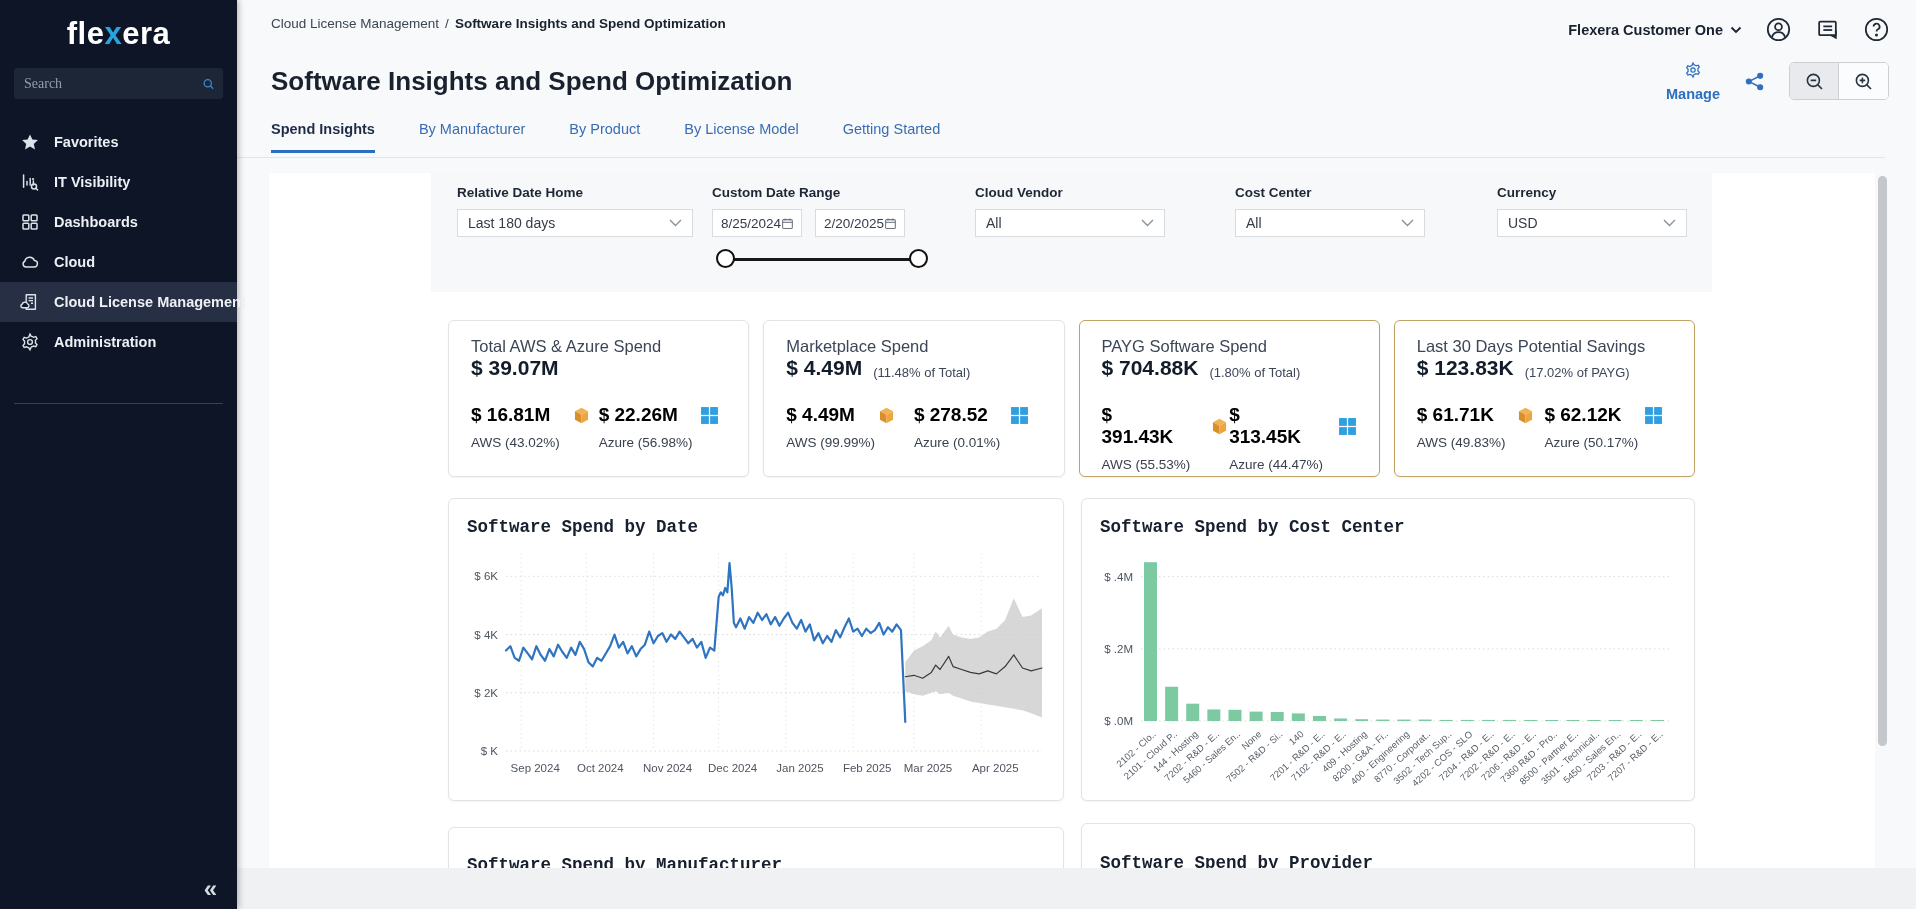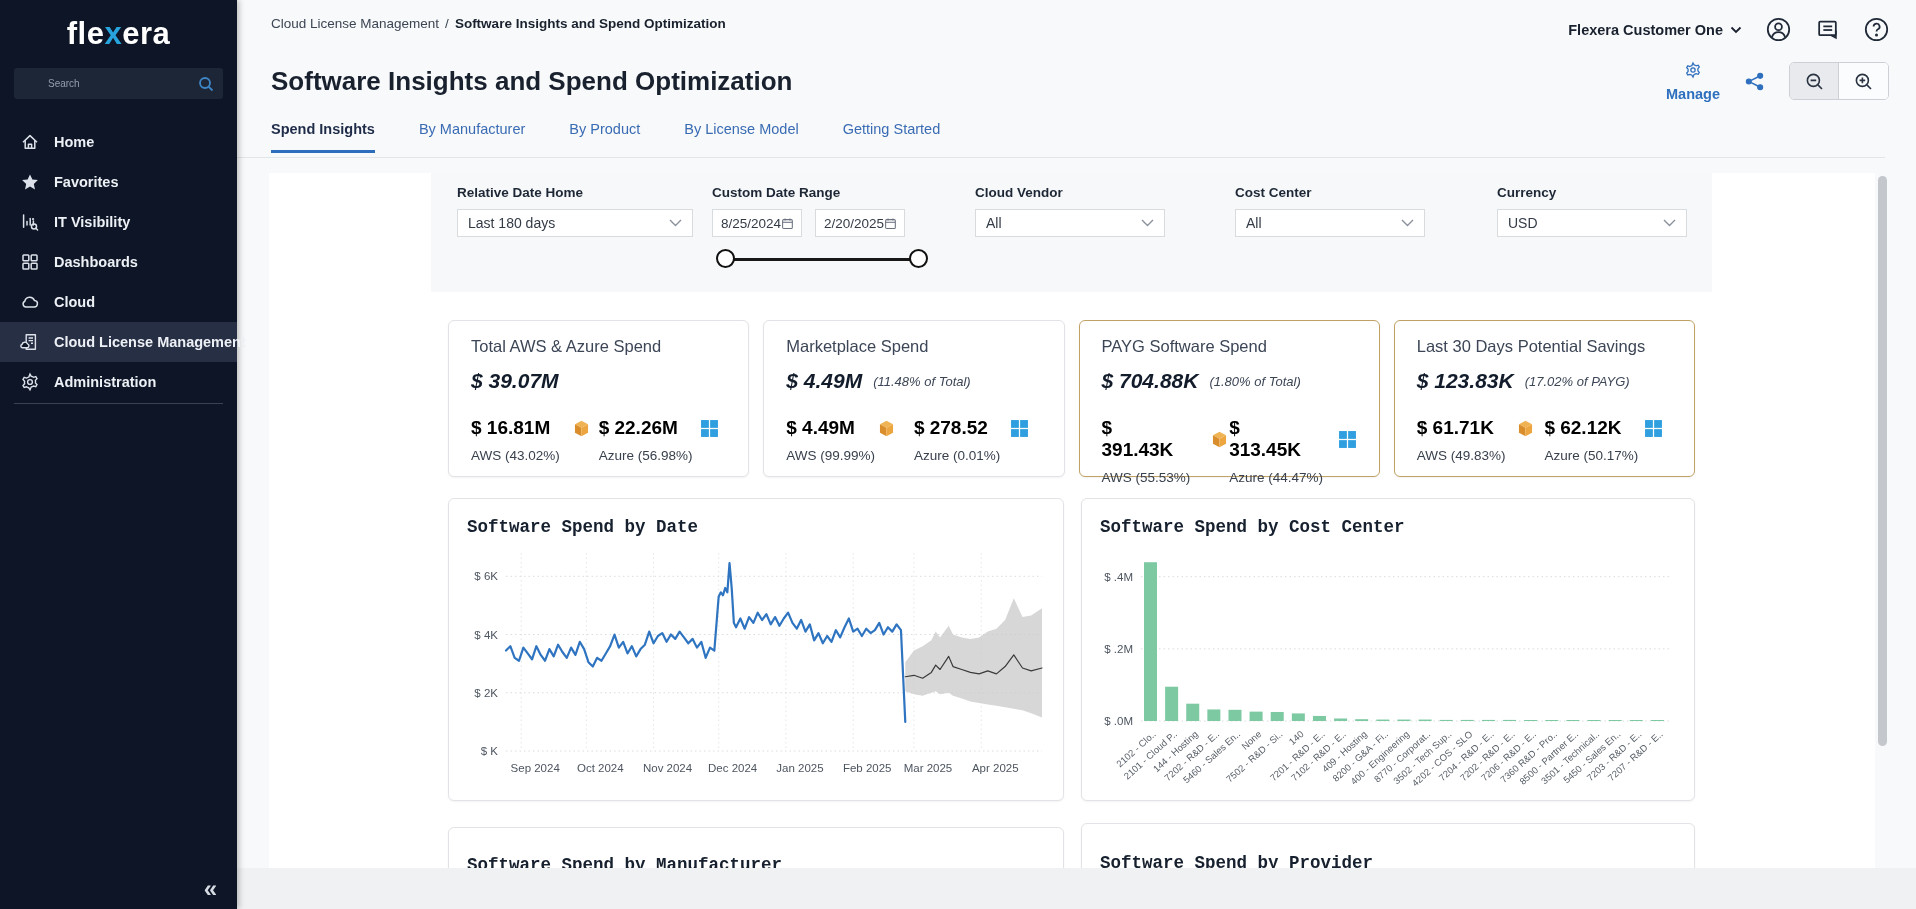--- a/index.html
+++ b/index.html
@@ -5,21 +5,21 @@
   * { margin:0; padding:0; box-sizing:border-box; }
   html,body { width:1916px; height:909px; }
   body { font-family:"Liberation Sans", sans-serif; }
   .app { position:relative; width:1916px; height:909px; background:#f8f9fa; overflow:hidden; }
 
   
   .sidebar { position:absolute; left:0; top:0; width:237px; height:909px; background:#0d1526; z-index:5; box-shadow:2px 0 6px rgba(0,0,0,.25); }
   .logo { text-align:center; padding-top:16px; font-size:31px; font-weight:700; color:#ffffff; letter-spacing:.5px; }
   .logo .logo-x { color:#27a3dd; }
   .search-box { position:absolute; left:14px; top:68px; width:209px; height:31px; background:#1d2637; border-radius:3px; display:flex; align-items:center; padding:0 8px 0 10px; }
-  .search-box input { flex:1; background:transparent; border:none; outline:none; color:#c7cdd8; font-size:10px; font-family:Liberation Sans, sans-serif;margin-left:24px; }
+  .search-box input { flex:1; background:transparent; border:none; outline:none; color:#c7cdd8; font-size:14px; font-family:Liberation Serif, serif; }
   .search-box input::placeholder { color:#939dae; }
   .nav { position:absolute; left:0; top:122px; width:237px; }
   .nav-item { height:40px; display:flex; align-items:center; gap:14px; padding-left:20px; cursor:pointer; }
   .nav-item.active { background:#272f44; }
   .nav-item .nav-label { color:#edf0f5; font-size:14.5px; font-weight:600; white-space:nowrap; }
   .nav-divider { position:absolute; left:14px; top:403px; width:209px; height:1px; background:#394153; }
   .collapse-btn { position:absolute; right:20px; bottom:6px; background:transparent; border:none; color:#d6dae2; font-size:24px; font-weight:700; cursor:pointer; font-family:"Liberation Sans", sans-serif; }
 
   
   .main { position:absolute; left:237px; top:0; width:1679px; height:909px; }
@@ -57,21 +57,21 @@
   .slider { position:absolute; left:285px; top:76px; width:212px; height:20px; }
   .slider .track { position:absolute; left:8px; right:8px; top:9px; height:3px; background:#181818; }
   .slider .handle { position:absolute; top:0; width:19px; height:19px; border-radius:50%; background:#fff; border:2.5px solid #111; cursor:pointer; }
   .slider .h-left { left:0; } .slider .h-right { right:0; }
 
   
   .kpi-row { position:absolute; left:179px; top:147px; width:1247px; display:flex; gap:14px; }
   .kpi-card { flex:1; height:157px; background:#fff; border:1px solid #e1e3e7; border-radius:6px; padding:16px 22px; box-shadow:0 1px 2px rgba(20,28,40,.05); }
   .kpi-card.highlight { border-color:#c2a264; }
   .kpi-title { font-size:16.5px; color:#3c4656; }
-  .kpi-value-row { margin-top:13px; display:flex; align-items:center;font-style:italic; }
+  .kpi-value-row { margin-top:0; display:flex; align-items:flex-end; }
   .kpi-value { font-size:21px; font-weight:700; color:#121c2b; }
   .kpi-note { font-size:13px; color:#3c4656; margin-left:11px; }
   .kpi-sub { margin-top:24px; display:flex; }
   .kpi-col { flex:1; }
   .kpi-amt-row { display:flex; align-items:center; gap:22px; }
   .kpi-amt { font-size:19px; font-weight:700; color:#000000; }
   .kpi-sub-label { margin-top:9px; font-size:13.5px; color:#39414e; }
 
   
   .charts-row { position:absolute; left:179px; top:325px; display:flex; gap:17px; }
@@ -98,30 +98,20 @@
 
     <div class="search-box">
       <input placeholder="Search" style="">
       <svg width="18" height="18" viewBox="0 0 18 18" fill="none" stroke="#3f86c6" stroke-width="1.8">
           <circle cx="8" cy="8" r="5"></circle>
           <line x1="11.8" y1="11.8" x2="15.5" y2="15.5"></line>
         </svg>
     </div>
 
     <nav class="nav" id="nav">
-        <div class="nav-item">
-          <span style="display:flex">
-            <svg width="20" height="20" viewBox="0 0 20 20" fill="none" stroke="#dde2ea" stroke-width="1.5" stroke-linejoin="round">
-              <path d="M3 10.2 L10 3.6 L17 10.2"></path>
-              <path d="M5.2 8.3 V16.3 H14.8 V8.3"></path>
-              <path d="M8.4 16.3 V12.3 H11.6 V16.3"></path>
-            </svg>
-          </span>
-          <span class="nav-label">Home</span>
-        </div>
         <div class="nav-item">
           <span style="display:flex">
             <svg width="20" height="20" viewBox="0 0 20 20">
               <polygon fill="#dde2ea" points="10,2.4 12.4,7.5 17.9,8.1 13.8,11.9 15,17.4 10,14.5 5,17.4 6.2,11.9 2.1,8.1 7.6,7.5"></polygon>
             </svg>
           </span>
           <span class="nav-label">Favorites</span>
         </div>
         <div class="nav-item">
           <span style="display:flex">

